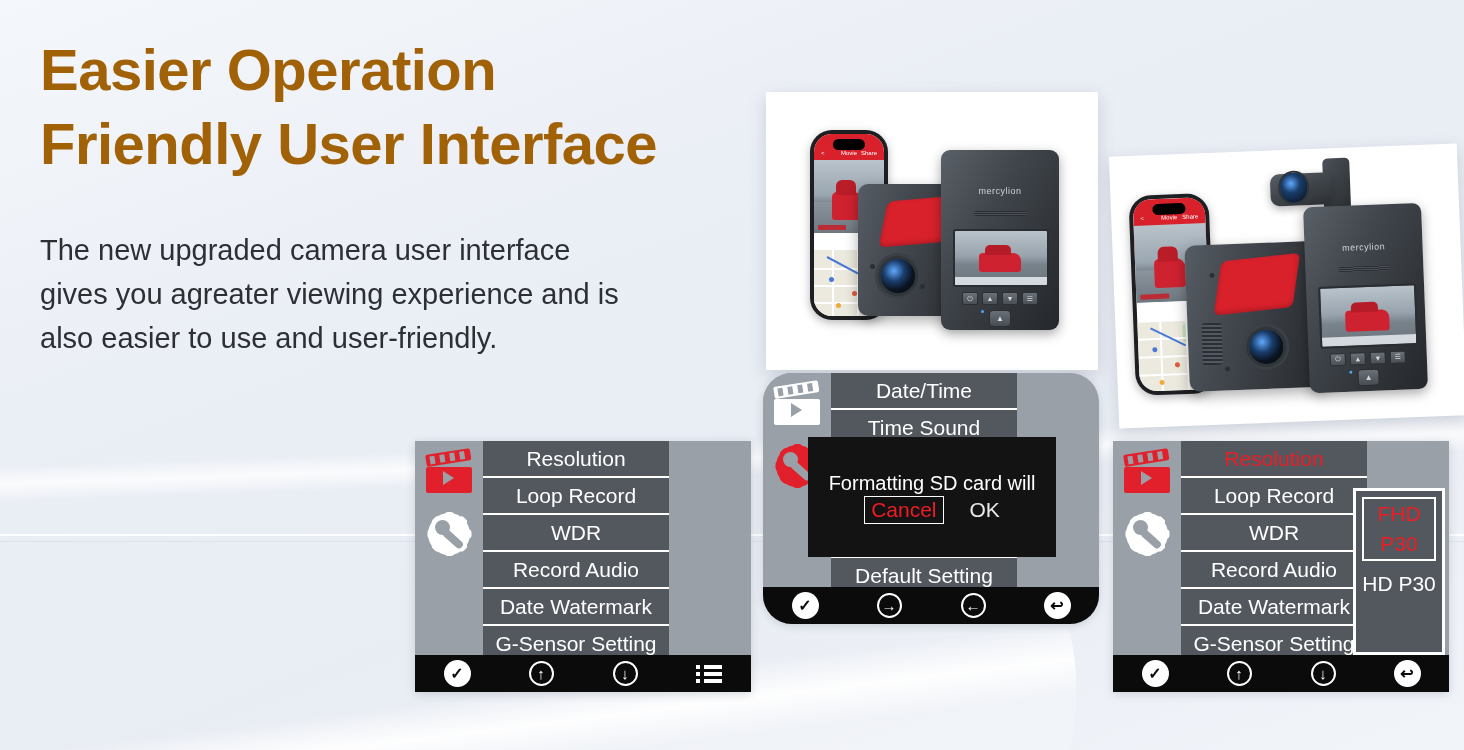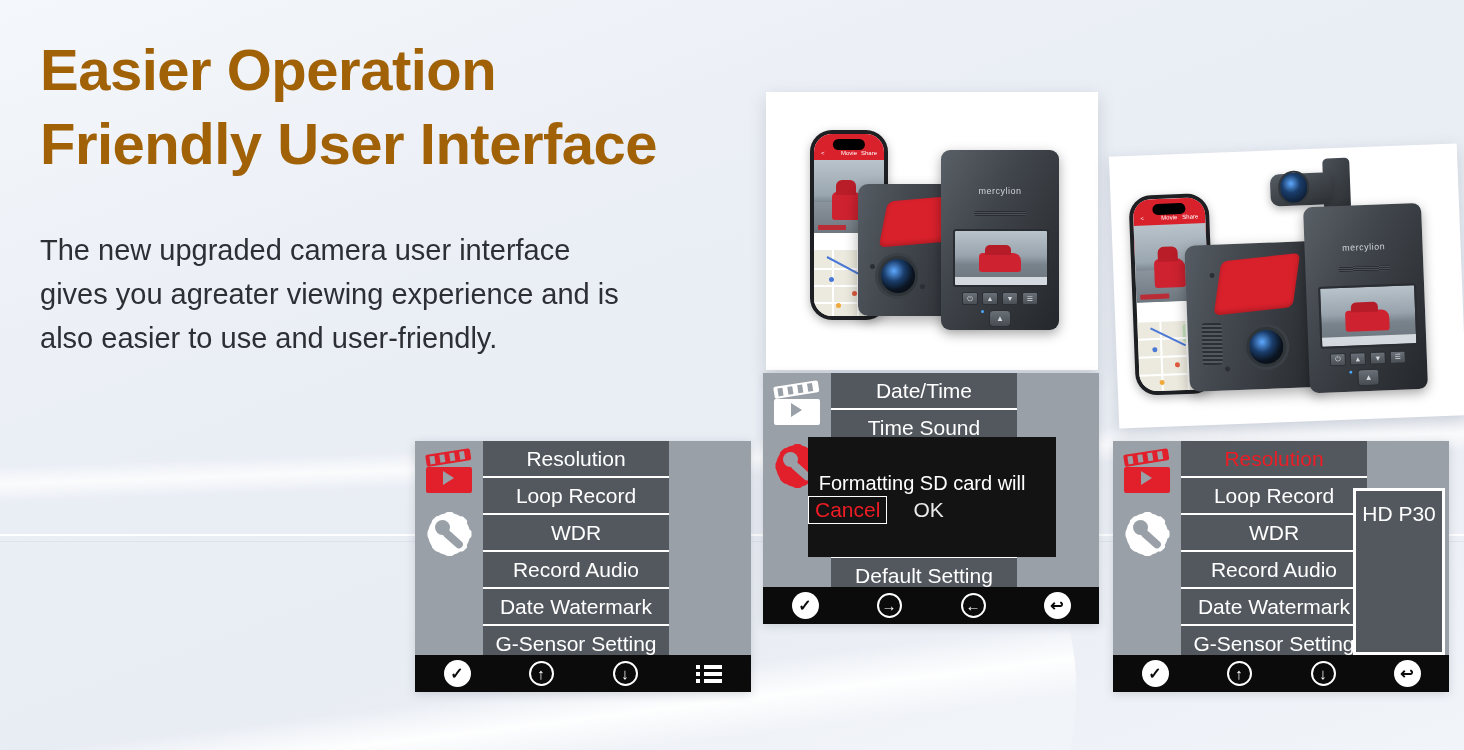--- a/index.html
+++ b/index.html
@@ -154,21 +154,21 @@
      display:flex;align-items:center;justify-content:center;color:#fff;font-size:15px;line-height:1;box-sizing:border-box;}
   .ico-filled{width:27px;height:27px;border-radius:50%;background:#fff;
      display:flex;align-items:center;justify-content:center;color:#0b0b0c;font-size:16px;font-weight:bold;line-height:1;}
   .ico-list{width:26px;height:18px;display:flex;flex-direction:column;justify-content:space-between;}
   .ico-list span{display:flex;align-items:center;gap:4px;}
   .ico-list span i{display:block;width:4px;height:4px;background:#fff;}
   .ico-list span b{display:block;flex:1;height:4px;background:#fff;}
 
   
   .ui-dialog{position:absolute;background:#131313;z-index:9;
-     display:flex;flex-direction:column;align-items:flex-start;justify-content:center;}
+     display:flex;flex-direction:column;align-items:center;justify-content:center;}
   .ui-dialog .msg{color:#fff;font-size:20px;line-height:26px;text-align:center;width:92%;}
   .ui-dialog .btns{display:flex;align-items:center;gap:26px;}
   .dlg-cancel{color:#ee1c24;font-size:21px;border:1px solid #fff;padding:0 6px;line-height:26px;}
   .dlg-ok{color:#e9e9e9;font-size:21px;line-height:26px;}
 
   
   .ui-sub{position:absolute;background:#53585f;border:3px solid #ffffff;z-index:8;box-sizing:border-box;}
   .sub-opt{text-align:center;font-size:21px;line-height:30px;color:#ffffff;}
   .sub-opt.sel{color:#ee1c24;border:2px solid #ffffff;margin:6px 6px 0 6px;}
   .sub-opt.plain{margin-top:8px;}
@@ -376,21 +376,21 @@
           </span>
           <span>
             <i></i>
             <b></b>
           </span>
       </div>
     </div>
   </div>
 </div>
 
-<div class="ui-screen" id="screen2" style="left:763px;top:373px;width:336px;height:251px;">
+<div class="ui-screen" id="screen2" style="left:763px;top:373px;width:336px;height:251px;border-radius:29px;">
   <div class="ui-sidebar">
     <div class="ui-icon" style="top:14px;">
       <div class="clapper">
         <div class="bd" style="background:#ffffff;"></div>
         <div class="tp" style="background:#ffffff;">
           <i style="left:4px;"></i>
             <i style="left:14px;"></i>
             <i style="left:24px;"></i>
             <i style="left:34px;"></i>
         </div>
@@ -471,20 +471,21 @@
   <div class="ui-list">
     <div class="ui-row first selected">Resolution</div>
     <div class="ui-row">Loop Record</div>
     <div class="ui-row">WDR</div>
     <div class="ui-row">Record Audio</div>
     <div class="ui-row">Date Watermark</div>
     <div class="ui-row">G-Sensor Setting</div>
   </div>
 
   <div class="ui-sub" style="left:240px;top:47px;width:92px;height:167px;">
+    <div class="sub-opt sel">FHD P30</div>
     <div class="sub-opt plain">HD P30</div>
   </div>
 
   <div class="ui-toolbar">
     <div class="tb-cell">
       <div class="ico-filled">✓</div>
     </div>
     <div class="tb-cell">
       <div class="ico-circle">↑</div>
     </div>

